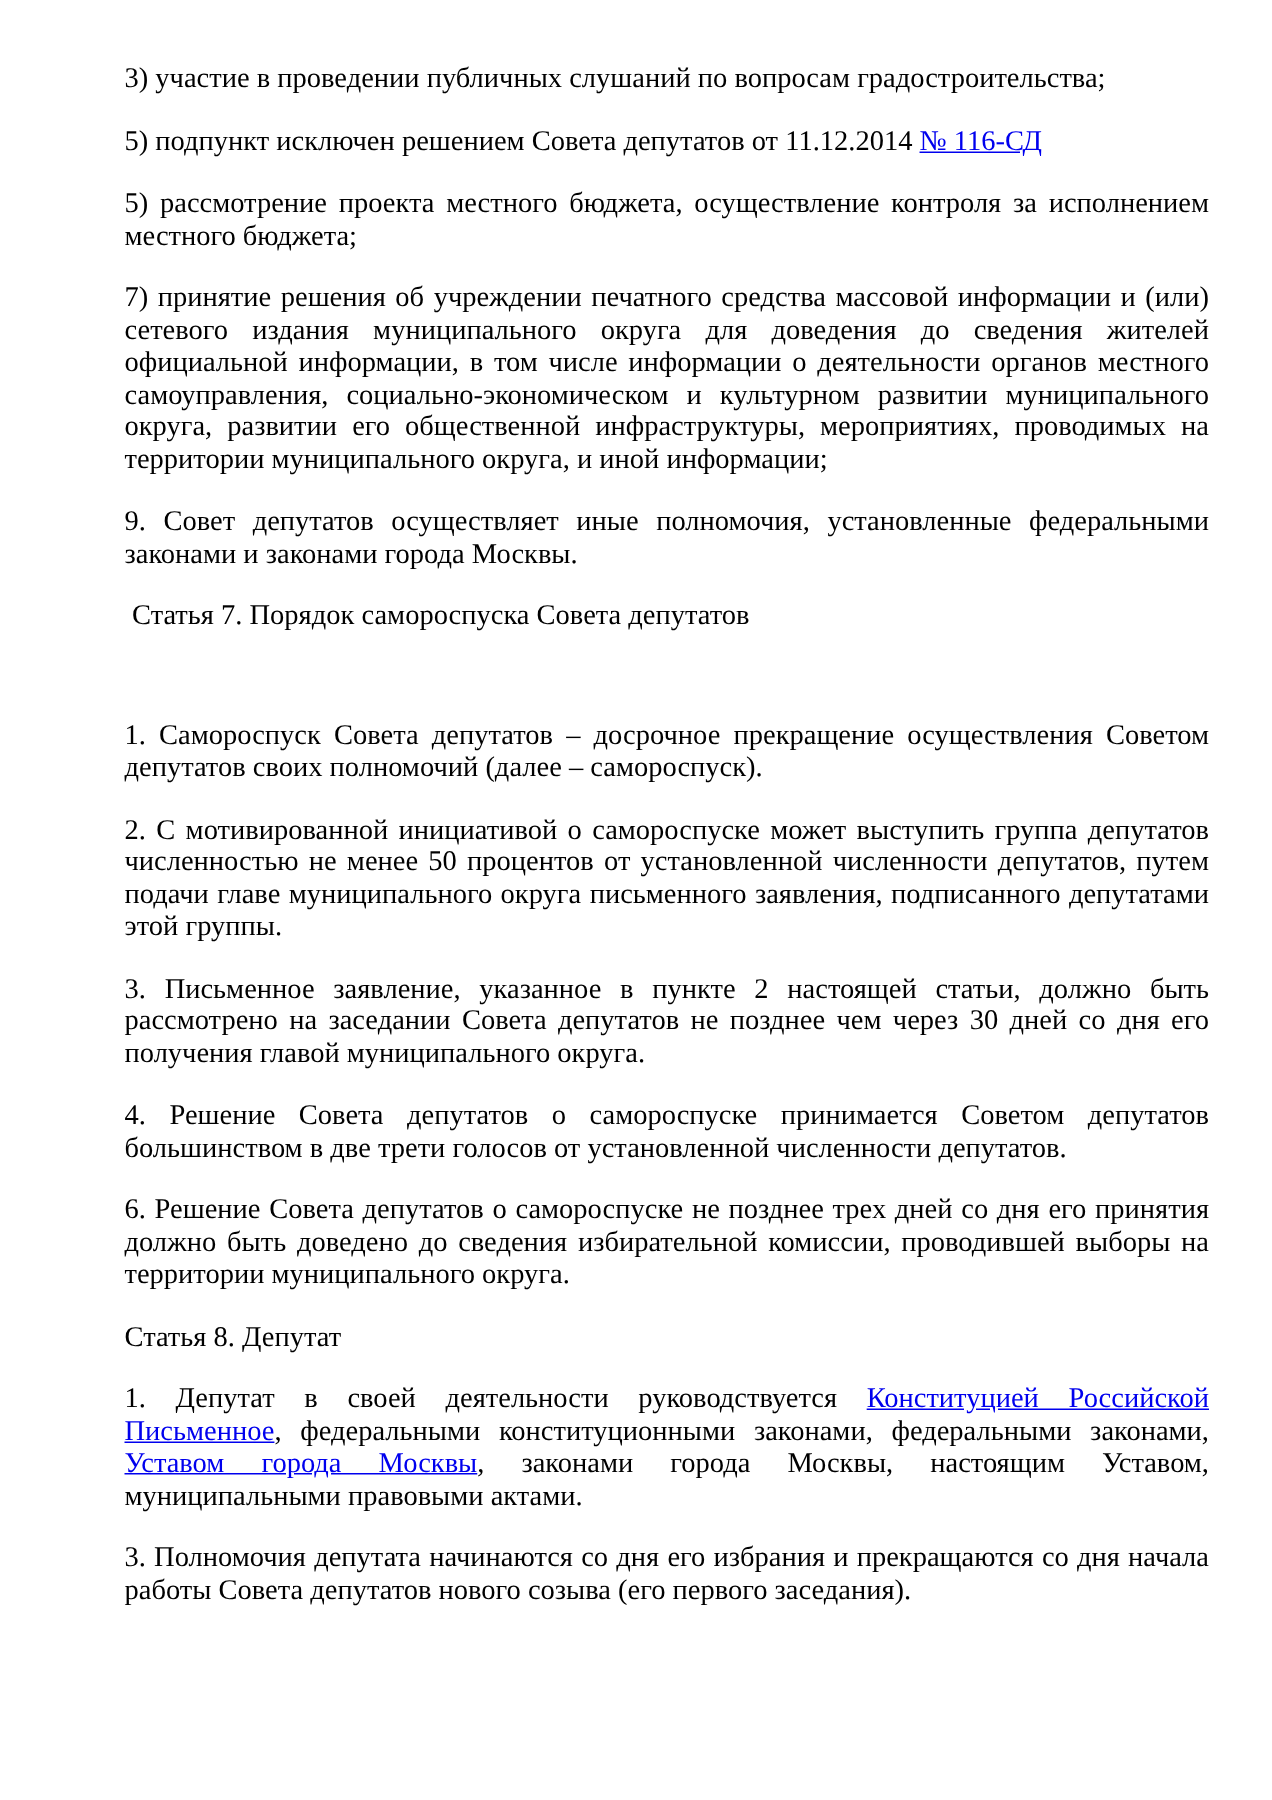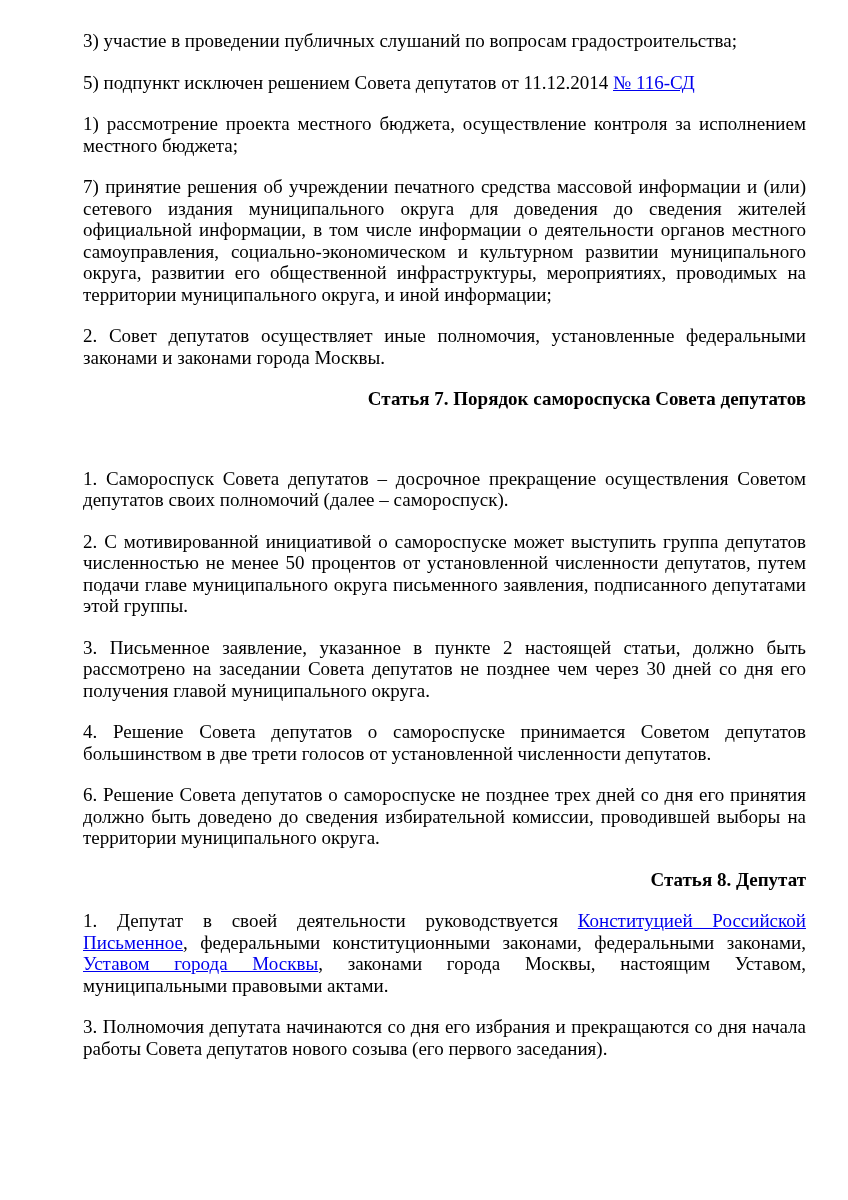--- a/index.html
+++ b/index.html
@@ -13,49 +13,49 @@
     min-height: 1200px;
     box-sizing: border-box;
     padding: 26px 42px 40px 83px;
     background: #ffffff;
     color: #000000;
     font-family: "Liberation Serif", "DejaVu Serif", serif;
     font-size: 19px;
     line-height: 21.5px;
   }
   .doc-page p {
-    margin: 4px 0 20px 0;
+    margin: 16px 0 20px 0;
     text-align: justify;
   }
   .doc-page p.heading {
-    font-weight: bold;
-    text-align: right;
+    font-weight: normal;
+    text-align: left;
   }
   .doc-page p.space-large {
     margin-bottom: 58px;
   }
   .doc-page p.indent {
     padding-left: 5px;
   }
   .doc-page a {
     color: #0000EE;
     text-decoration: underline;
     cursor: pointer;
   }
 </style>
 </head>
 <body>
 
 <div class="doc-page">
   <div>
       <p class="body"><span>3) участие в проведении публичных слушаний по вопросам градостроительства;</span></p>
       <p class="body"><span>5) подпункт исключен решением Совета депутатов от 11.12.2014 </span><a href="#">№ 116-СД</a></p>
-      <p class="body"><span>1) рассмотрение проекта местного бюджета, осуществление контроля за исполнением местного бюджета;</span></p>
+      <p class="body"><span>5) рассмотрение проекта местного бюджета, осуществление контроля за исполнением местного бюджета;</span></p>
       <p class="body"><span>7) принятие решения об учреждении печатного средства массовой информации и (или) сетевого издания муниципального округа для доведения до сведения жителей официальной информации, в том числе информации о деятельности органов местного самоуправления, социально-экономическом и культурном развитии муниципального округа, развитии его общественной инфраструктуры, мероприятиях, проводимых на территории муниципального округа, и иной информации;</span></p>
-      <p class="body"><span>2. Совет депутатов осуществляет иные полномочия, установленные федеральными законами и законами города Москвы.</span></p>
+      <p class="body"><span>9. Совет депутатов осуществляет иные полномочия, установленные федеральными законами и законами города Москвы.</span></p>
       <p class="heading space-large indent"><span>Статья 7. Порядок самороспуска Совета депутатов</span></p>
       <p class="body"><span>1. Самороспуск Совета депутатов – досрочное прекращение осуществления Советом депутатов своих полномочий (далее – самороспуск).</span></p>
       <p class="body"><span>2. С мотивированной инициативой о самороспуске может выступить группа депутатов численностью не менее 50 процентов от установленной численности депутатов, путем подачи главе муниципального округа письменного заявления, подписанного депутатами этой группы.</span></p>
       <p class="body"><span>3. Письменное заявление, указанное в пункте 2 настоящей статьи, должно быть рассмотрено на заседании Совета депутатов не позднее чем через 30 дней со дня его получения главой муниципального округа.</span></p>
       <p class="body"><span>4. Решение Совета депутатов о самороспуске принимается Советом депутатов большинством в две трети голосов от установленной численности депутатов.</span></p>
       <p class="body"><span>6. Решение Совета депутатов о самороспуске не позднее трех дней со дня его принятия должно быть доведено до сведения избирательной комиссии, проводившей выборы на территории муниципального округа.</span></p>
       <p class="heading"><span>Статья 8. Депутат</span></p>
       <p class="body"><span>1. Депутат в своей деятельности руководствуется </span><a href="#">Конституцией Российской Письменное</a><span>, федеральными конституционными законами, федеральными законами, </span><a href="#">Уставом города Москвы</a><span>, законами города Москвы, настоящим Уставом, муниципальными правовыми актами.</span></p>
       <p class="body"><span>3. Полномочия депутата начинаются со дня его избрания и прекращаются со дня начала работы Совета депутатов нового созыва (его первого заседания).</span></p>
     </div>

